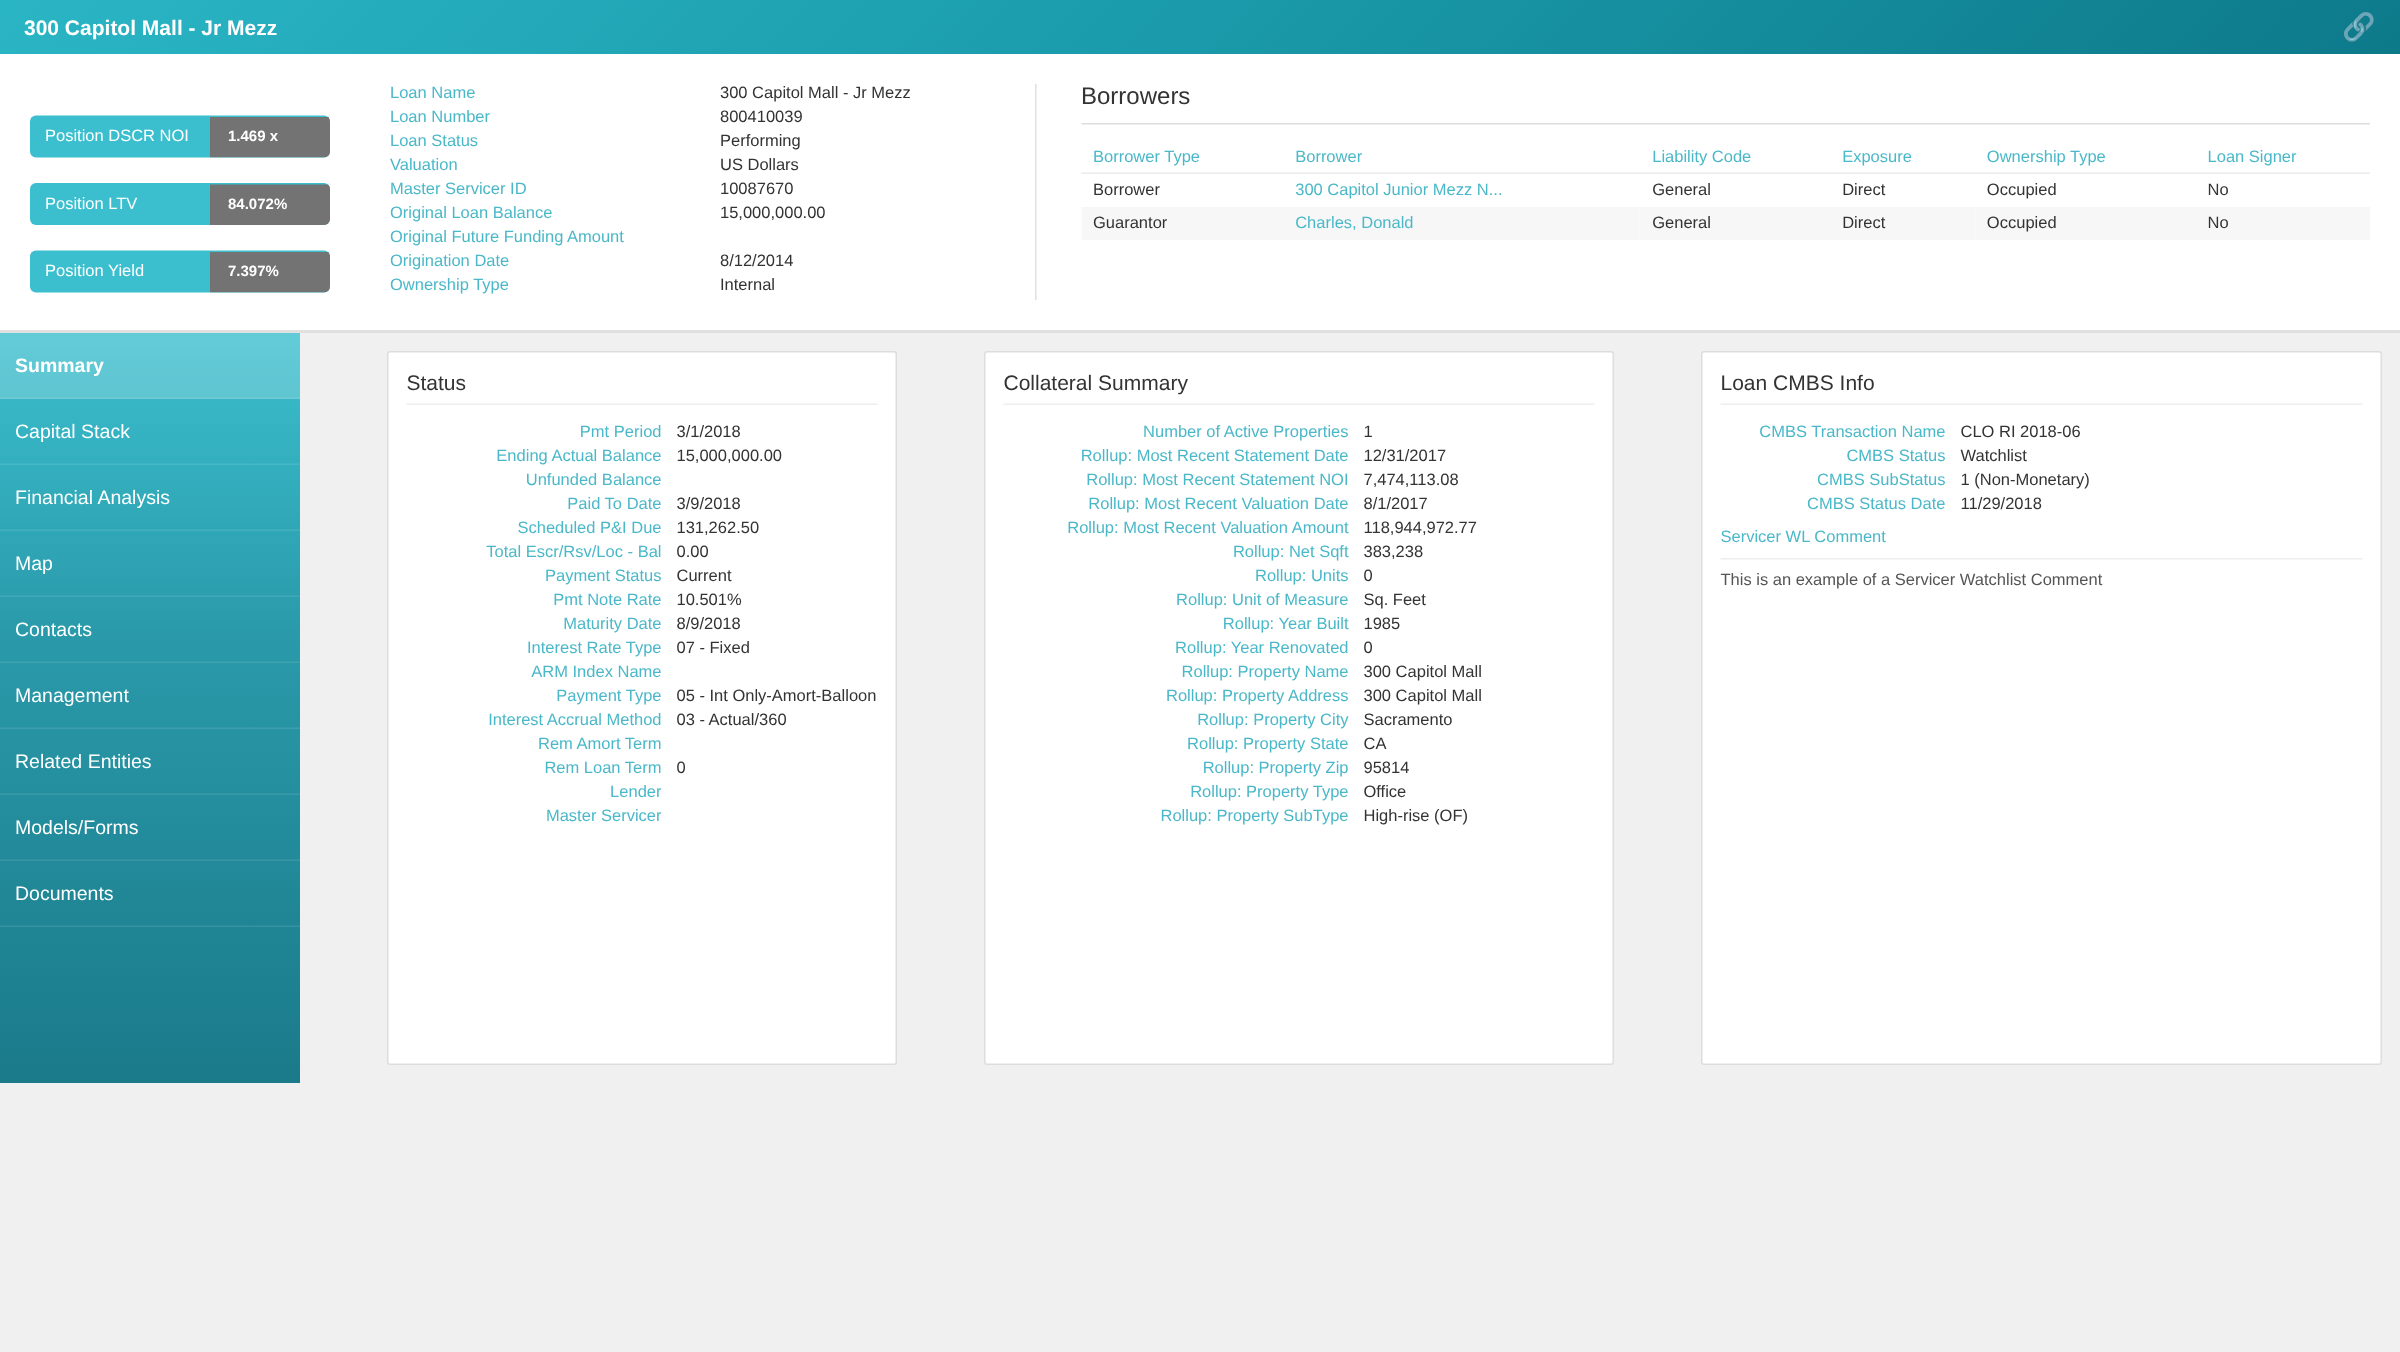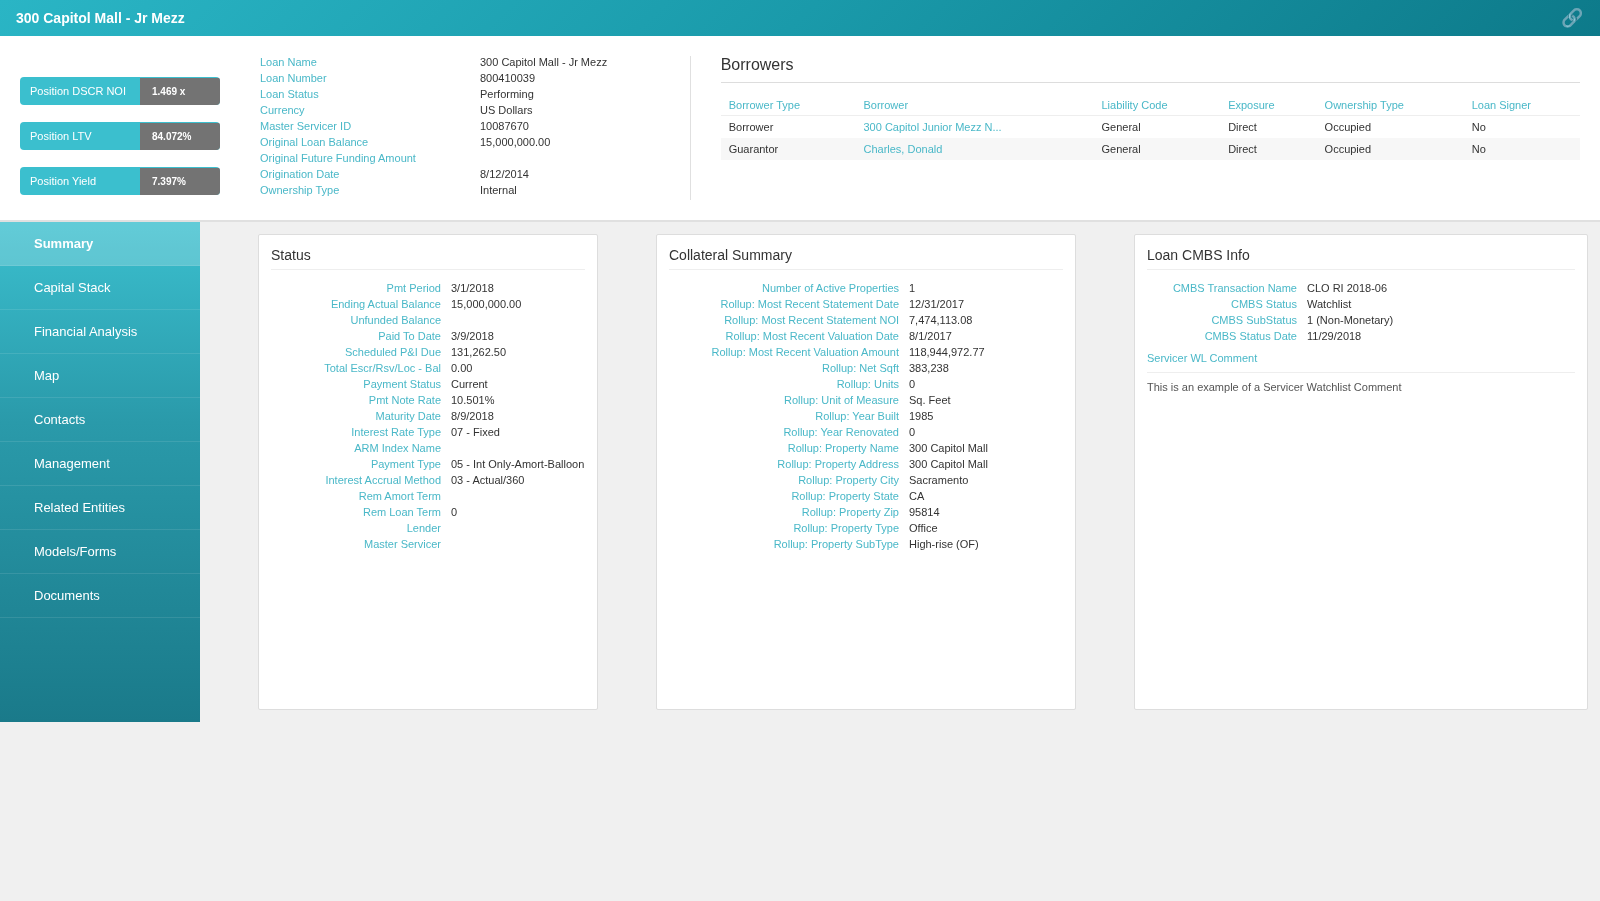--- a/index.html
+++ b/index.html
@@ -119,21 +119,21 @@
       min-height: 500px;
     }
 
     
     .sidebar {
       width: 200px;
       background: linear-gradient(180deg, #3bbfce 0%, #2a9aaa 40%, #1a7a8a 100%);
       padding: 0;
     }
     .sidebar-item {
-      padding: 14px 34px;
+      padding: 14px 10px;
       color: white;
       font-size: 13px;
       cursor: pointer;
       border-bottom: 1px solid rgba(255,255,255,0.1);
     }
     .sidebar-item.active {
       background: rgba(255,255,255,0.2);
       font-weight: bold;
     }
 
@@ -233,21 +233,21 @@
       </div>
       <div class="detail-row">
         <span class="detail-label">Loan Number</span>
         <span class="detail-value">800410039</span>
       </div>
       <div class="detail-row">
         <span class="detail-label">Loan Status</span>
         <span class="detail-value">Performing</span>
       </div>
       <div class="detail-row">
-        <span class="detail-label">Currency</span>
+        <span class="detail-label">Valuation</span>
         <span class="detail-value">US Dollars</span>
       </div>
       <div class="detail-row">
         <span class="detail-label">Master Servicer ID</span>
         <span class="detail-value">10087670</span>
       </div>
       <div class="detail-row">
         <span class="detail-label">Original Loan Balance</span>
         <span class="detail-value">15,000,000.00</span>
       </div>

